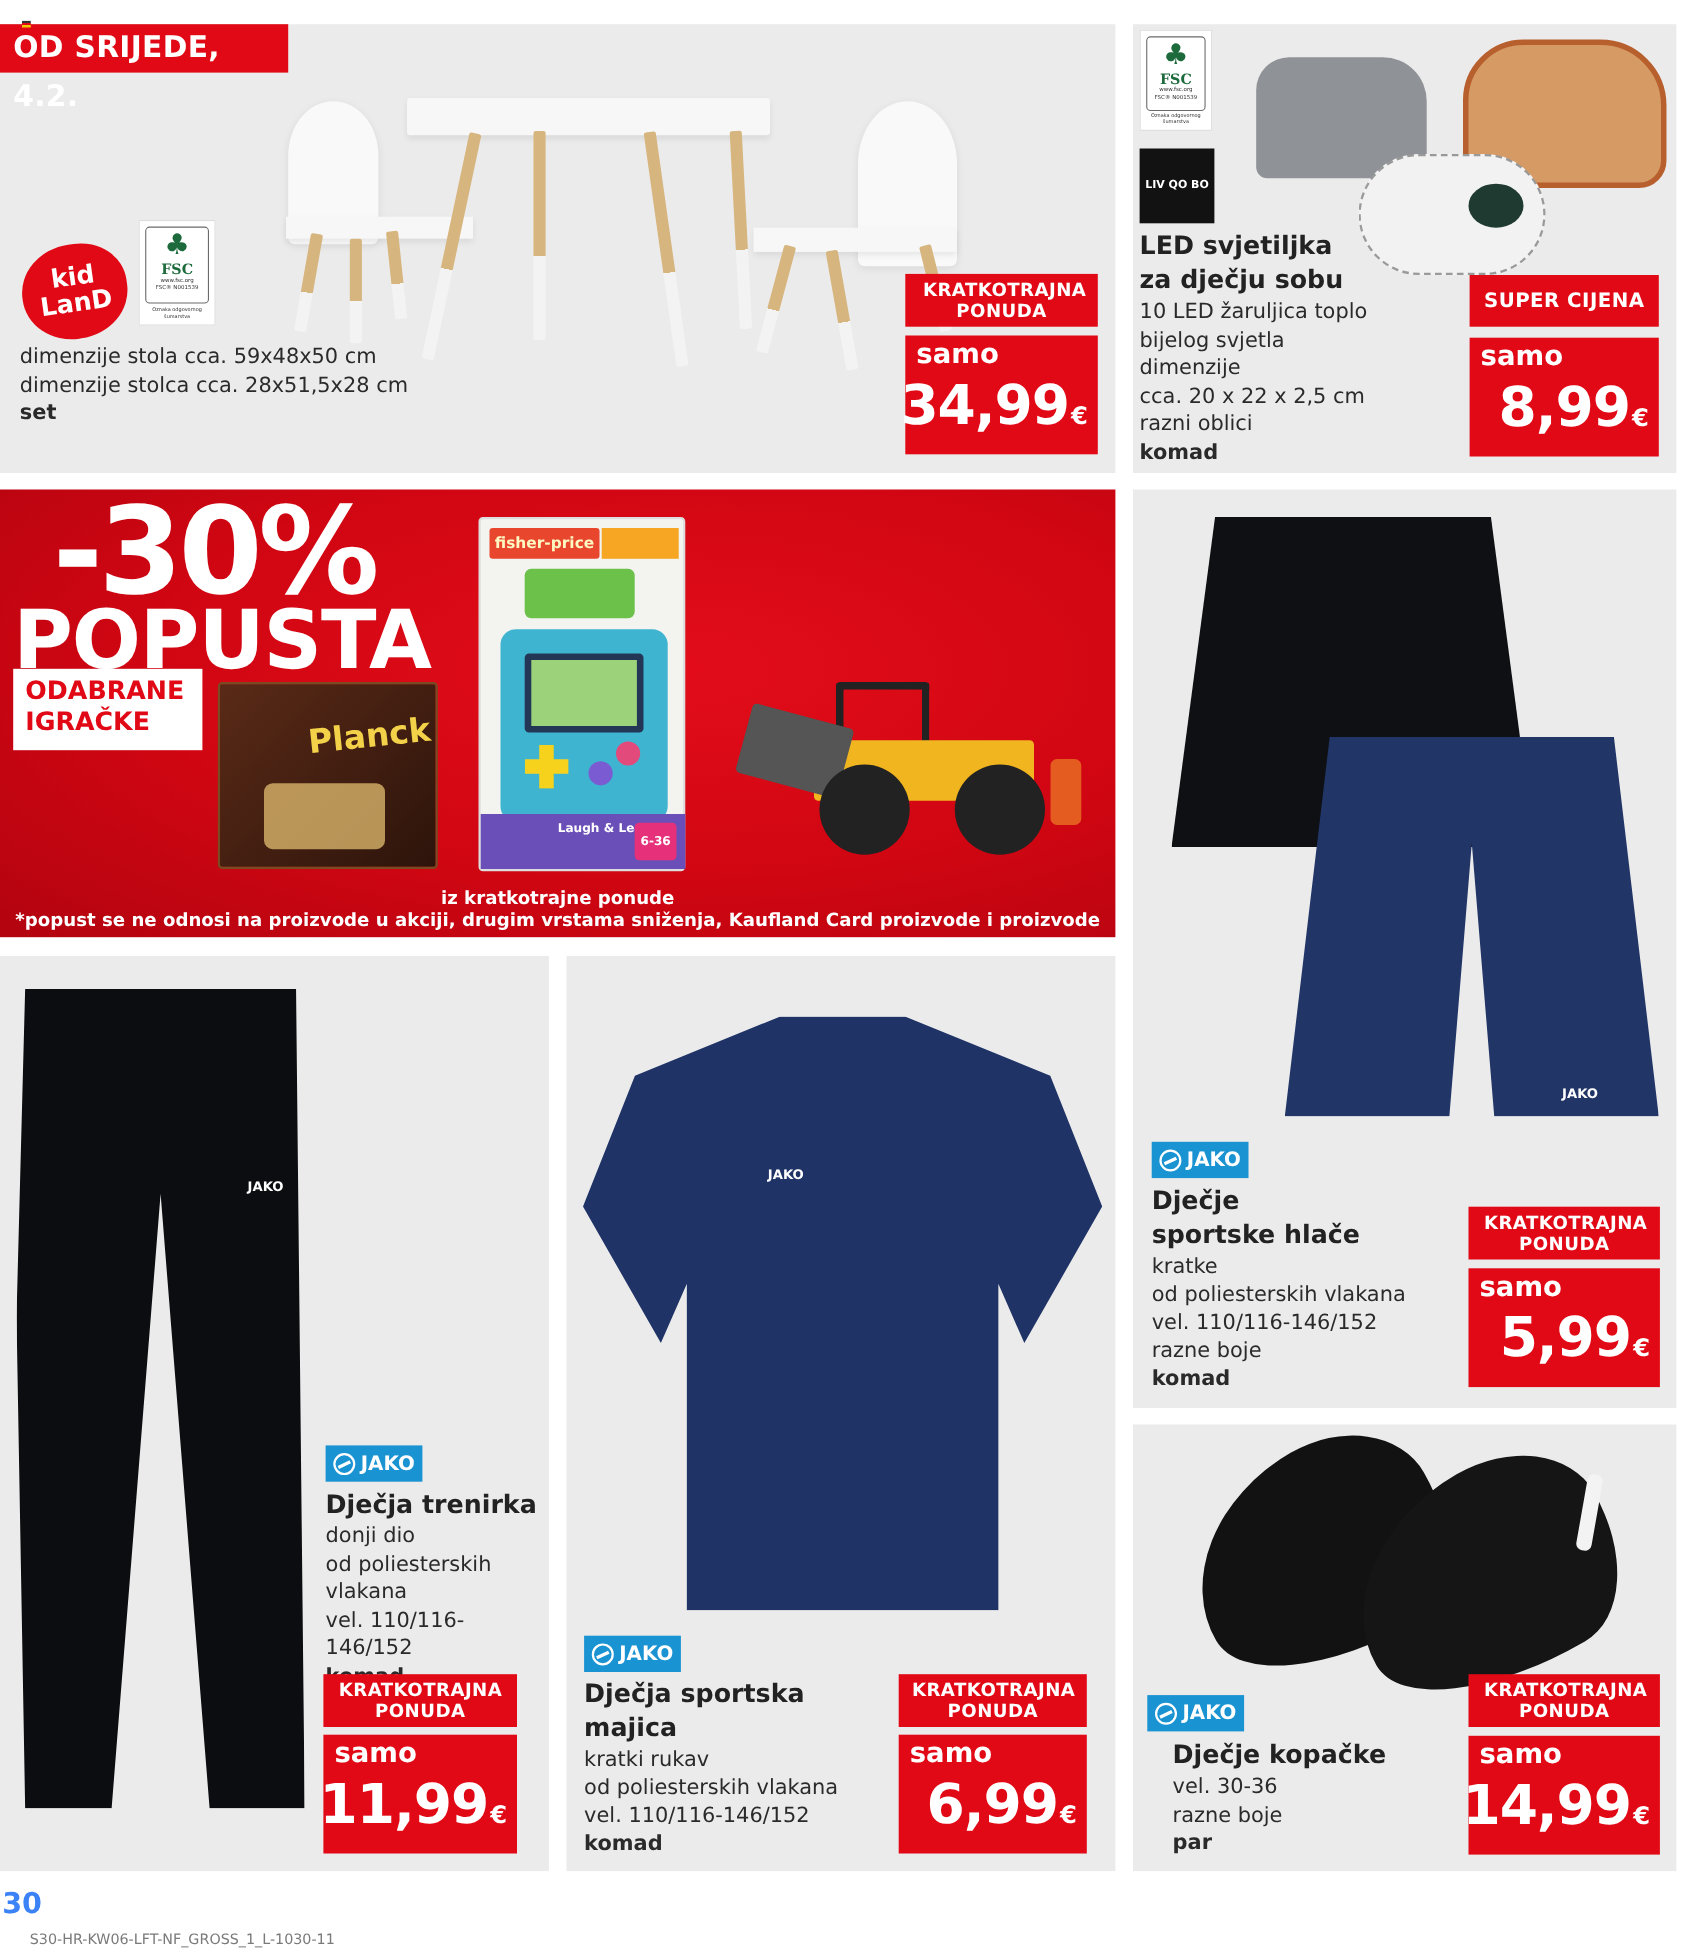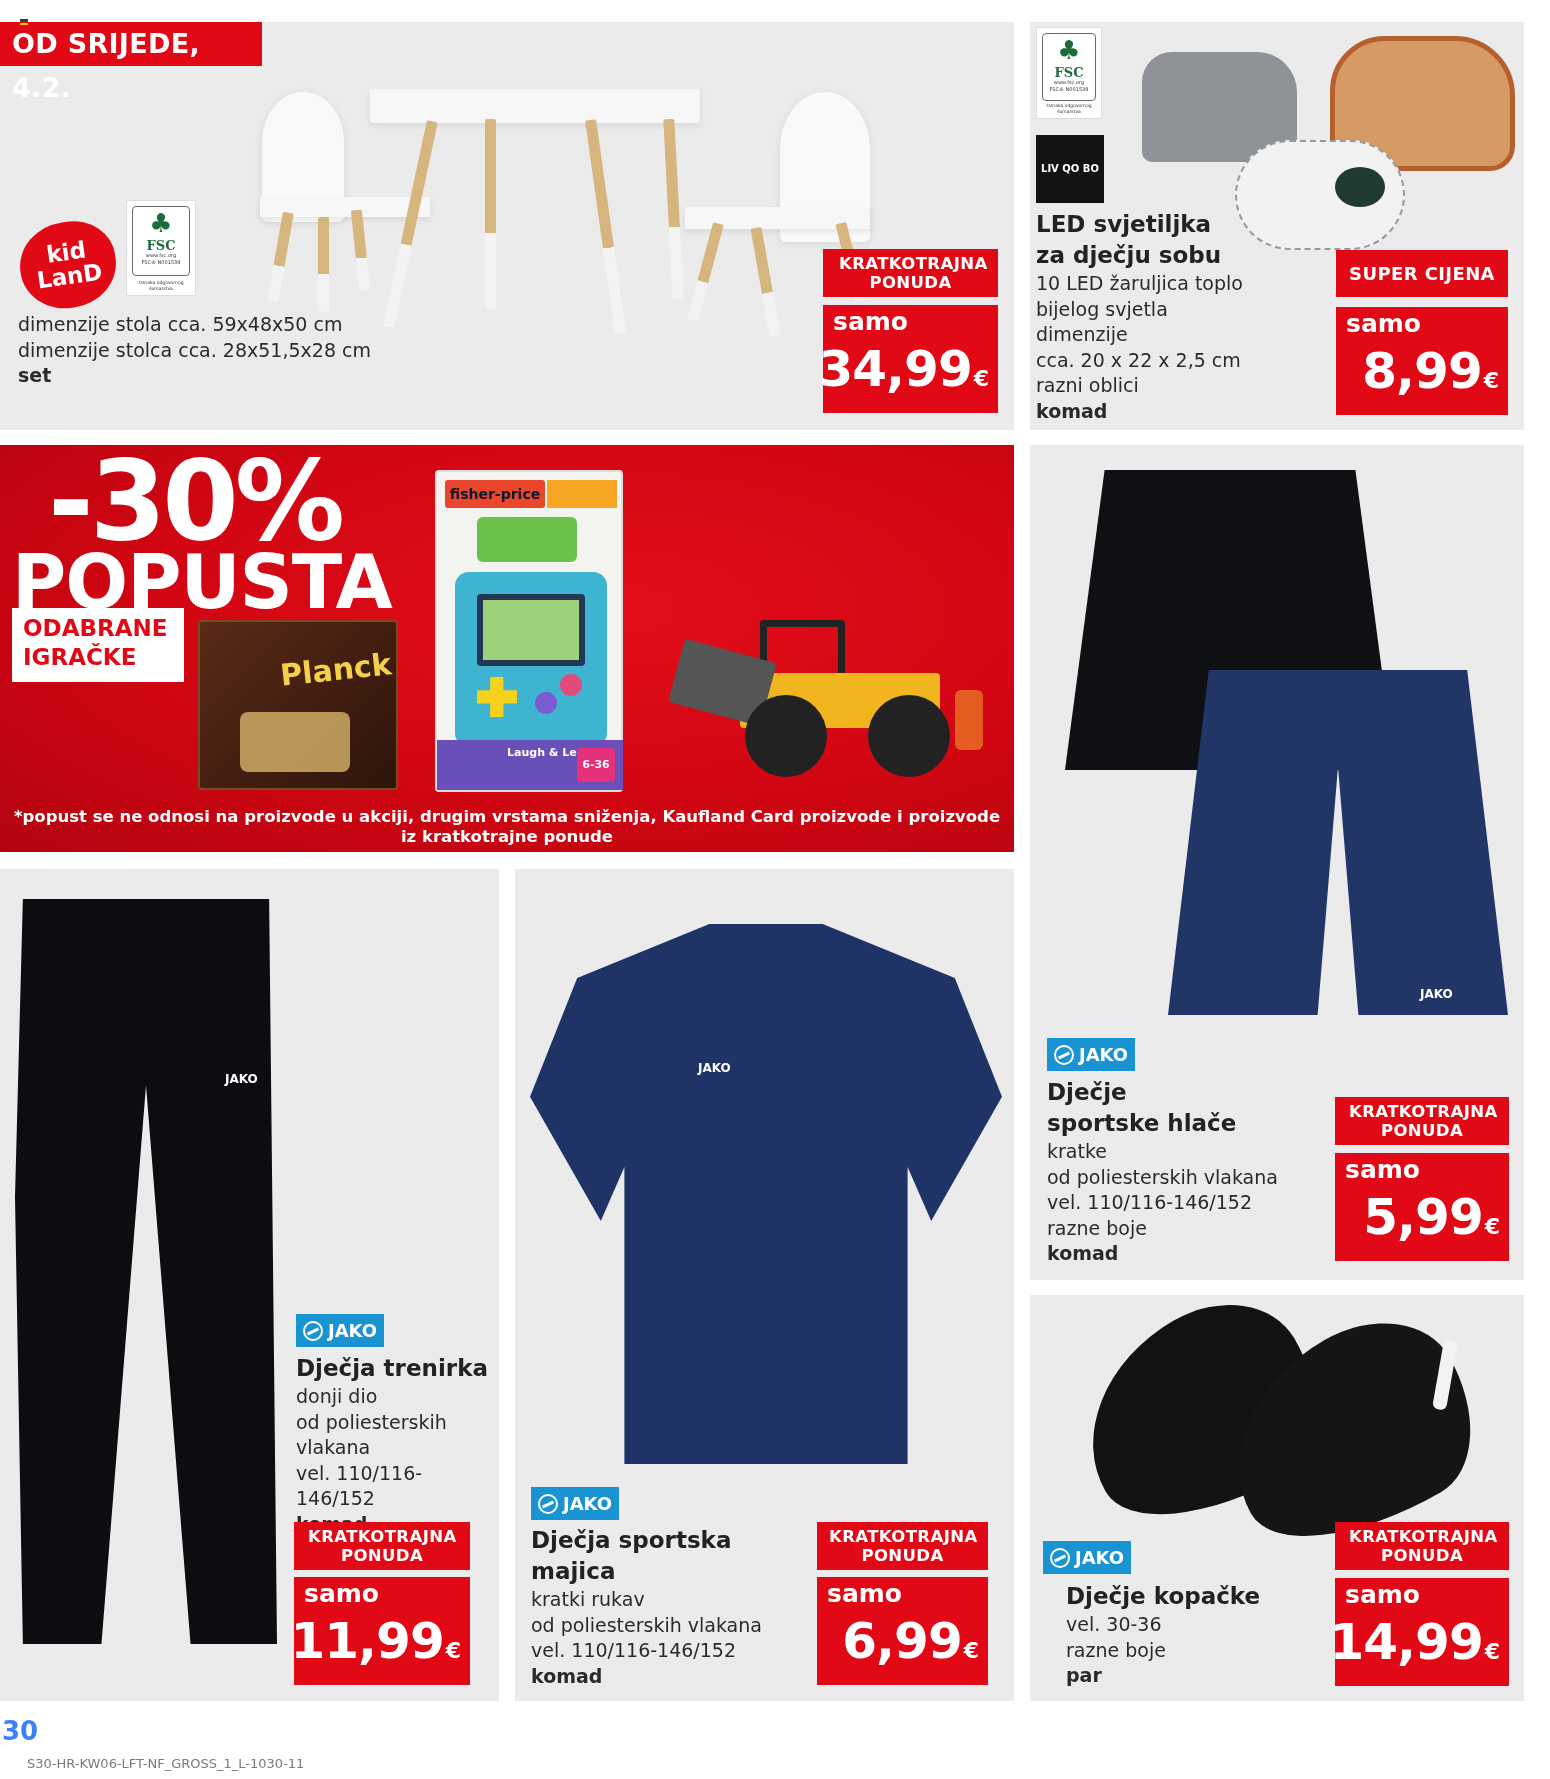--- a/index.html
+++ b/index.html
@@ -162,21 +162,21 @@
     <div>ODABRANE</div>
     <div>IGRAČKE</div>
   </div>
 
   <div class="box" style="left:198px;top:175px;width:200px;height:170px;background:linear-gradient(135deg,#5a2a17,#2d140b);border:2px solid #7a4a22;">
     <div class="abs" style="left:80px;top:30px;color:#f3d24a;font-weight:bold;font-size:30px;transform:rotate(-6deg);">Planck</div>
     <div class="abs" style="left:40px;top:90px;width:110px;height:60px;background:#d8b46a;border-radius:8px;opacity:.8;"></div>
   </div>
 
   <div class="box" style="left:435px;top:25px;width:188px;height:322px;background:#f3f3f0;border:2px solid #ddd;">
-    <div class="abs" style="left:8px;top:8px;width:100px;height:28px;background:#e8462d;color:#0f172a;font-size:14px;font-weight:bold;text-align:center;line-height:28px;border-radius:3px;">fisher-price</div>
+    <div class="abs" style="left:8px;top:8px;width:100px;height:28px;background:#e8462d;color:#fef9c3;font-size:14px;font-weight:bold;text-align:center;line-height:28px;border-radius:3px;">fisher-price</div>
     <div class="abs" style="left:110px;top:8px;width:70px;height:28px;background:#f6a622;"></div>
     <div class="abs" style="left:40px;top:45px;width:100px;height:45px;background:#6cc14a;border-radius:6px;"></div>
     <div class="abs" style="left:18px;top:100px;width:152px;height:175px;background:#3fb4d0;border-radius:14px;">
       <div class="abs" style="left:22px;top:22px;width:108px;height:72px;background:#233656;border-radius:4px;">
         <div class="abs" style="left:6px;top:6px;width:96px;height:60px;background:#9bd27a;"></div>
       </div>
       <div class="abs" style="left:22px;top:105px;width:40px;height:40px;background:#f7d21c;clip-path:polygon(33% 0,66% 0,66% 33%,100% 33%,100% 66%,66% 66%,66% 100%,33% 100%,33% 66%,0 66%,0 33%,33% 33%);"></div>
       <div class="abs" style="left:80px;top:120px;width:22px;height:22px;background:#7b5bd1;border-radius:50%;"></div>
       <div class="abs" style="left:105px;top:102px;width:22px;height:22px;background:#e24a7c;border-radius:50%;"></div>
     </div>
@@ -190,22 +190,22 @@
   <div>
     <div class="box" style="left:760px;top:175px;width:85px;height:85px;border:7px solid #222;border-bottom:none;"></div>
     <div class="box" style="left:740px;top:228px;width:200px;height:55px;background:#f1b51f;"></div>
     <div class="box" style="left:675px;top:205px;width:95px;height:65px;background:#555;transform:rotate(15deg);"></div>
     <div class="box" style="left:745px;top:250px;width:82px;height:82px;background:#222;border-radius:50%;"></div>
     <div class="box" style="left:868px;top:250px;width:82px;height:82px;background:#222;border-radius:50%;"></div>
     <div class="box" style="left:955px;top:245px;width:28px;height:60px;background:#e45c20;border-radius:6px;"></div>
   </div>
 
   <div class="disclaimer">
+    <div>iz kratkotrajne ponude</div>
     <div>*popust se ne odnosi na proizvode u akciji, drugim vrstama sniženja, Kaufland Card proizvode i proizvode</div>
-    <div>iz kratkotrajne ponude</div>
   </div>
 </div>
 
 <div class="panel" style="left:1030px;top:445px;width:494px;height:835px;">
   <div>
     <div class="abs" style="left:35px;top:25px;width:330px;height:300px;background:#0f1014;clip-path:polygon(12% 0,88% 0,100% 100%,0 100%);"></div>
     <div class="abs" style="left:138px;top:225px;width:340px;height:345px;background:#213567;clip-path:polygon(12% 0,88% 0,100% 100%,56% 100%,50% 28%,44% 100%,0 100%);"></div>
     <div class="abs" style="left:390px;top:542px;color:#fff;font-size:12px;font-weight:bold;">JAKO</div>
   </div>
 

